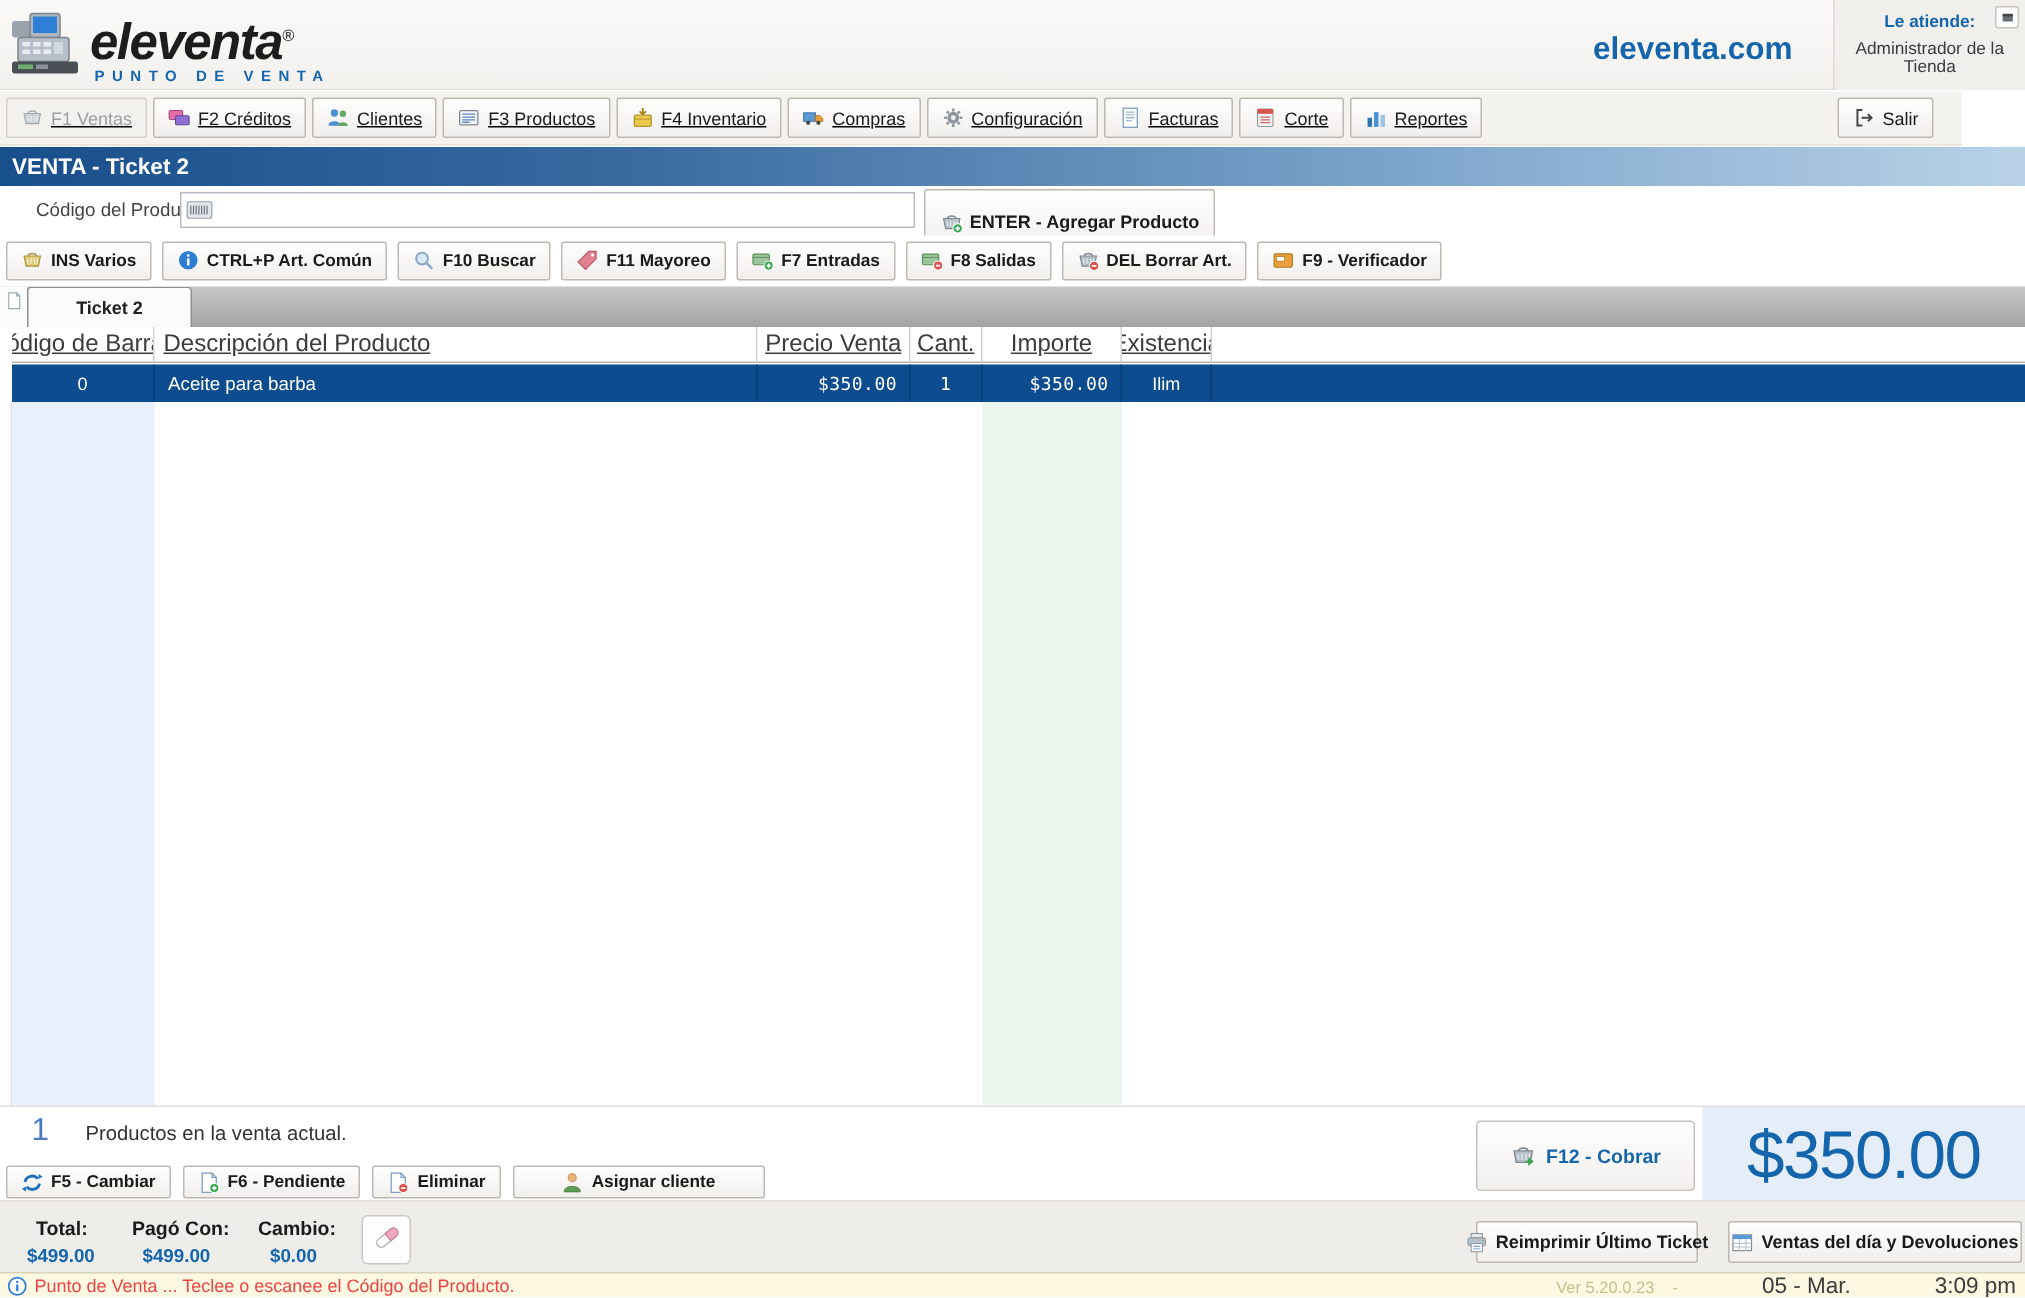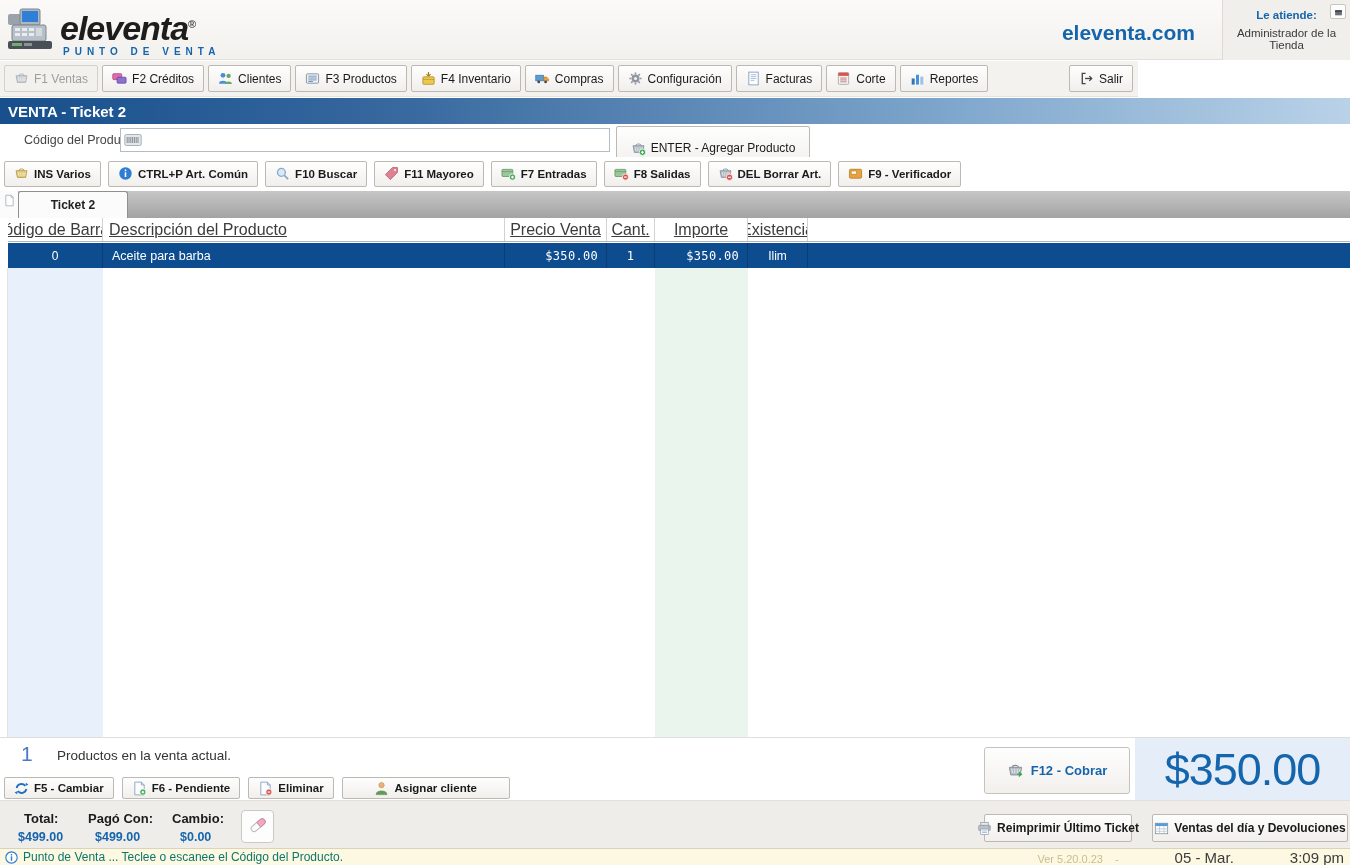--- a/index.html
+++ b/index.html
@@ -26,38 +26,38 @@
 
   
   .btn { display:inline-flex; align-items:center; justify-content:center; gap:5px;
     background:linear-gradient(180deg,#fefefe,#f1efec); border:1px solid #bdb9b2; border-radius:2px;
     font-size:12px; color:#1a1a1a; padding:0 9px; height:27px; cursor:pointer; white-space:nowrap; }
   .btn.disabled { color:#9e9e9e; background:#f3f1ee; border-color:#d4d1cb; }
   .ic { width:15px; height:15px; flex:0 0 auto; display:inline-flex; }
   .ic svg { width:100%; height:100%; }
 
   
-  .main-toolbar { position:absolute; left:0; top:61px; width:1138px; height:36px;
-    background:#f4f2ef; border-bottom:1px solid #e6e3dd; display:flex; align-items:center; padding-left:4px; gap:4px; }
-  .exit-btn { position:absolute; right:5px; top:4px; }
+  .main-toolbar { position:absolute; left:0; top:61px; width:1308px; height:36px;
+    background:#f4f2ef; border-bottom:1px solid #e6e3dd; display:flex; align-items:center; padding-left:4px; gap:4px;text-decoration:underline; }
+  .exit-btn { position:absolute; right:19px; top:4px; }
 
   
   .title-bar { position:absolute; left:0; top:98px; width:1350px; height:26px;
     background:linear-gradient(90deg,#174f8c 0%,#38699f 30%,#7ea6cc 70%,#b9d2e8 100%);
     display:flex; align-items:center; padding-left:8px; }
   .title-bar span { color:#fff; font-size:15px; font-weight:bold; }
 
   
   .entry-row { position:absolute; left:0; top:124px; width:1350px; height:33px; background:#fff; }
   .entry-label { position:absolute; left:24px; top:9px; font-size:12.5px; color:#444; }
   .code-input-wrap { position:absolute; left:120px; top:4px; width:490px; height:24px; }
   .code-input { width:100%; height:100%; border:1px solid #b4bcc4; padding-left:28px; font-size:13px; outline:none; }
   .code-input-icon { position:absolute; left:4px; top:4px; width:18px; height:16px; }
   .code-input-icon svg { width:18px; height:16px; }
-  .enter-btn { position:absolute; left:616px; top:2px; width:194px; height:44px; font-weight:400; }
+  .enter-btn { position:absolute; left:616px; top:2px; width:194px; height:44px; font-weight:700; }
 
   
   .actions-bar { position:absolute; left:0; top:157px; width:1350px; height:33px; background:#fff;
     display:flex; align-items:center; padding-left:4px; gap:7px; }
   .actions-bar .btn { height:26px; font-weight:600; font-size:11.5px; }
 
   
   .tab-bar { position:absolute; left:0; top:191px; width:1350px; height:27px;
     background:linear-gradient(180deg,#c6c6c6,#a3a3a3); }
   .tab-page { position:absolute; left:0; top:0; width:18px; height:27px; background:#fbfbfb; display:flex; padding:2px 0 0 3px; }
@@ -111,21 +111,21 @@
     border:1px solid #ccc9c3; border-radius:4px; display:flex; align-items:center; justify-content:center; cursor:pointer; }
   .eraser-btn svg { width:20px; height:20px; }
   .reprint-btn { position:absolute; left:984px; top:13px; width:148px; height:28px; font-weight:600; }
   .daysales-btn { position:absolute; left:1152px; top:13px; width:196px; height:28px; font-weight:600; }
 
   
   .status-bar { position:absolute; left:0; top:848px; width:1350px; height:17px; background:#fcf8e1;
     border-top:1px solid #d8d3ba; overflow:hidden; }
   .status-left { position:absolute; left:5px; top:1px; display:flex; align-items:center; gap:5px; }
   .status-left .ic { width:13px; height:13px; }
-  .status-msg { font-size:12px; color:#0f766e; }
+  .status-msg { font-size:12px; color:#ef4444; }
   .status-right { position:absolute; right:6px; top:0px; display:flex; align-items:baseline; gap:12px; }
   .status-ver { font-size:11px; color:#cbbd8e; }
   .status-dash { font-size:11px; color:#cbbd8e; }
   .status-date { font-size:15px; color:#3c3c3c;padding-left:44px; }
 </style>
 </head>
 <body>
 
 <div class="app">
 

